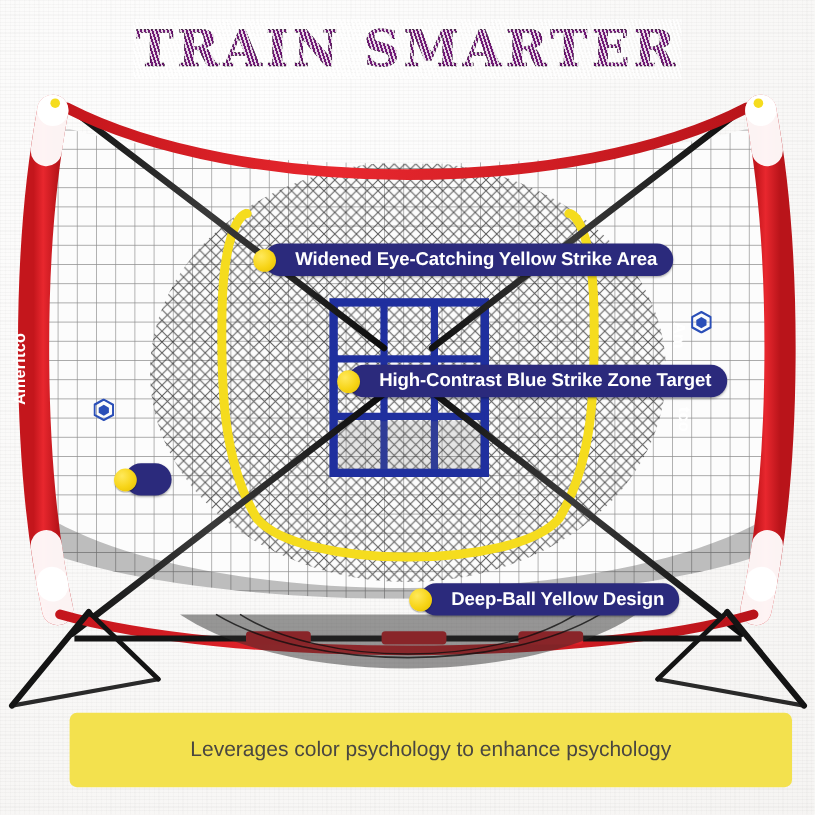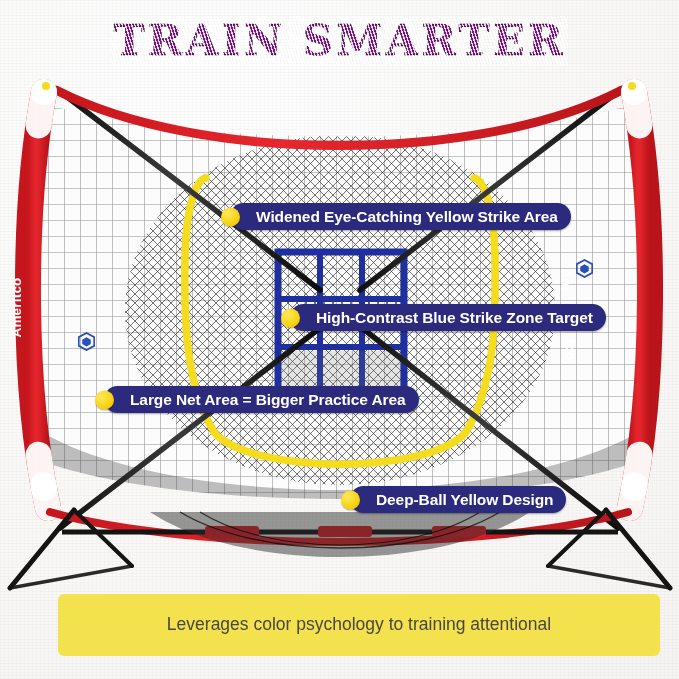--- a/index.html
+++ b/index.html
@@ -97,21 +97,21 @@
     left: -9px;
     top: 50%;
     transform: translateY(-50%);
     width: 19px;
     height: 19px;
     border-radius: 50%;
     background: radial-gradient(circle at 35% 32%, #ffe95c 0%, #f7d416 55%, #e3bc00 100%);
     box-shadow: 0 1px 1px rgba(0,0,0,0.3);
   }
 
-  #callout-1 { left: 230px; top: 203px; }
+  #callout-1 { left: 220px; top: 203px; }
   #callout-2 { left: 290px; top: 304px; }
   #callout-3 { left: 104px; top: 386px; }
   #callout-4 { left: 350px; top: 486px; }
 
   
   #footer-banner {
     position: absolute;
     left: 58px;
     top: 594px;
     width: 602px;
@@ -327,27 +327,26 @@
     <span class="ctext">Widened Eye-Catching Yellow Strike Area</span>
   </div>
 
   <div class="callout" id="callout-2">
     <span class="dot"></span>
     <span class="ctext">High-Contrast Blue Strike Zone Target</span>
   </div>
 
   <div class="callout" id="callout-3">
     <span class="dot"></span>
-    <span class="ctext">Large Net Area = Bigger Practice Area</span>
   </div>
 
   <div class="callout" id="callout-4">
     <span class="dot"></span>
     <span class="ctext">Deep-Ball Yellow Design</span>
   </div>
 
   <div id="footer-banner">
     <div class="ftext">
-      <span>Leverages color psychology to training attentional</span><br>
+      <span>Leverages color psychology to enhance psychology</span><br>
     </div>
   </div>
 
 </div>
 
 </body></html>

